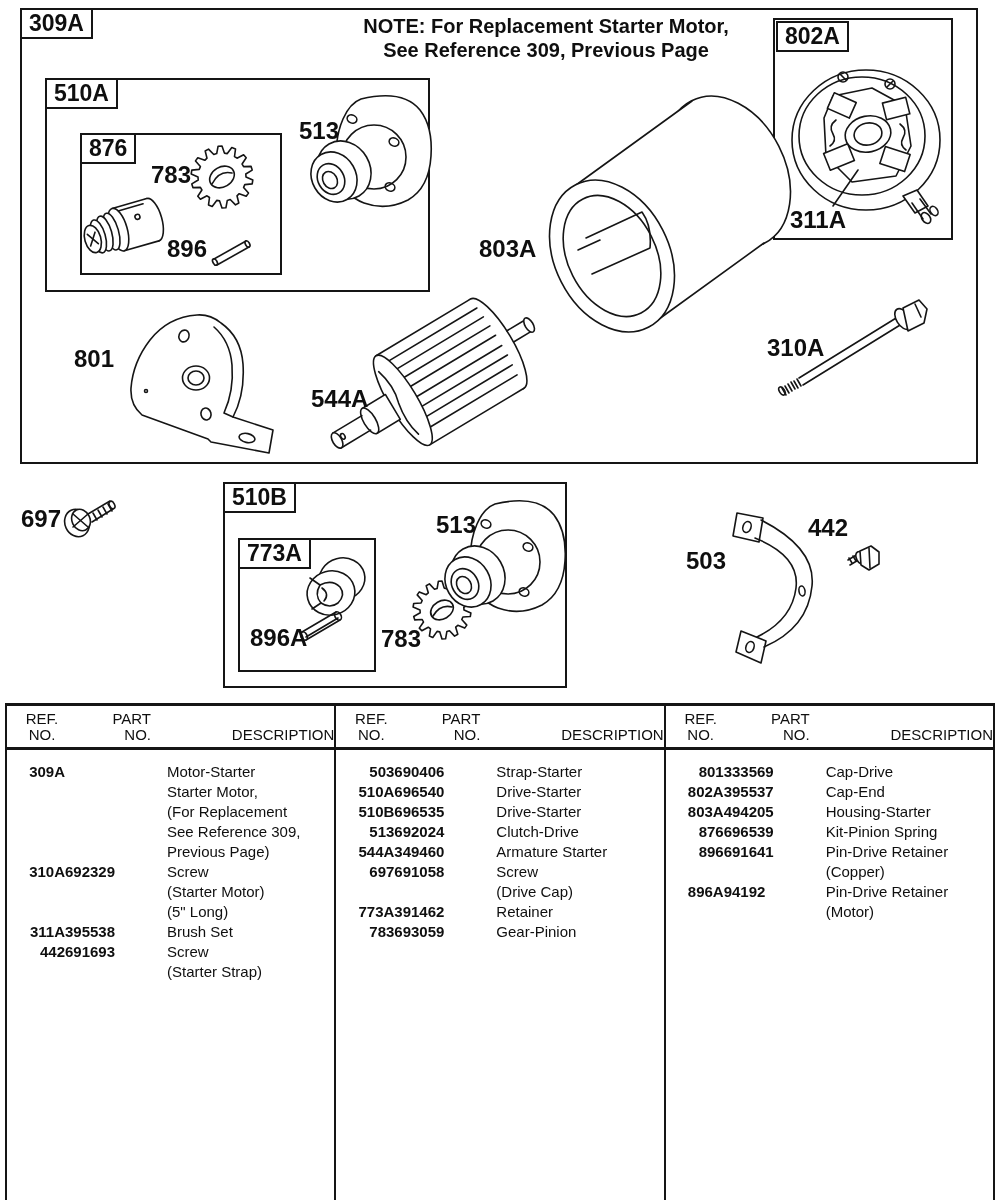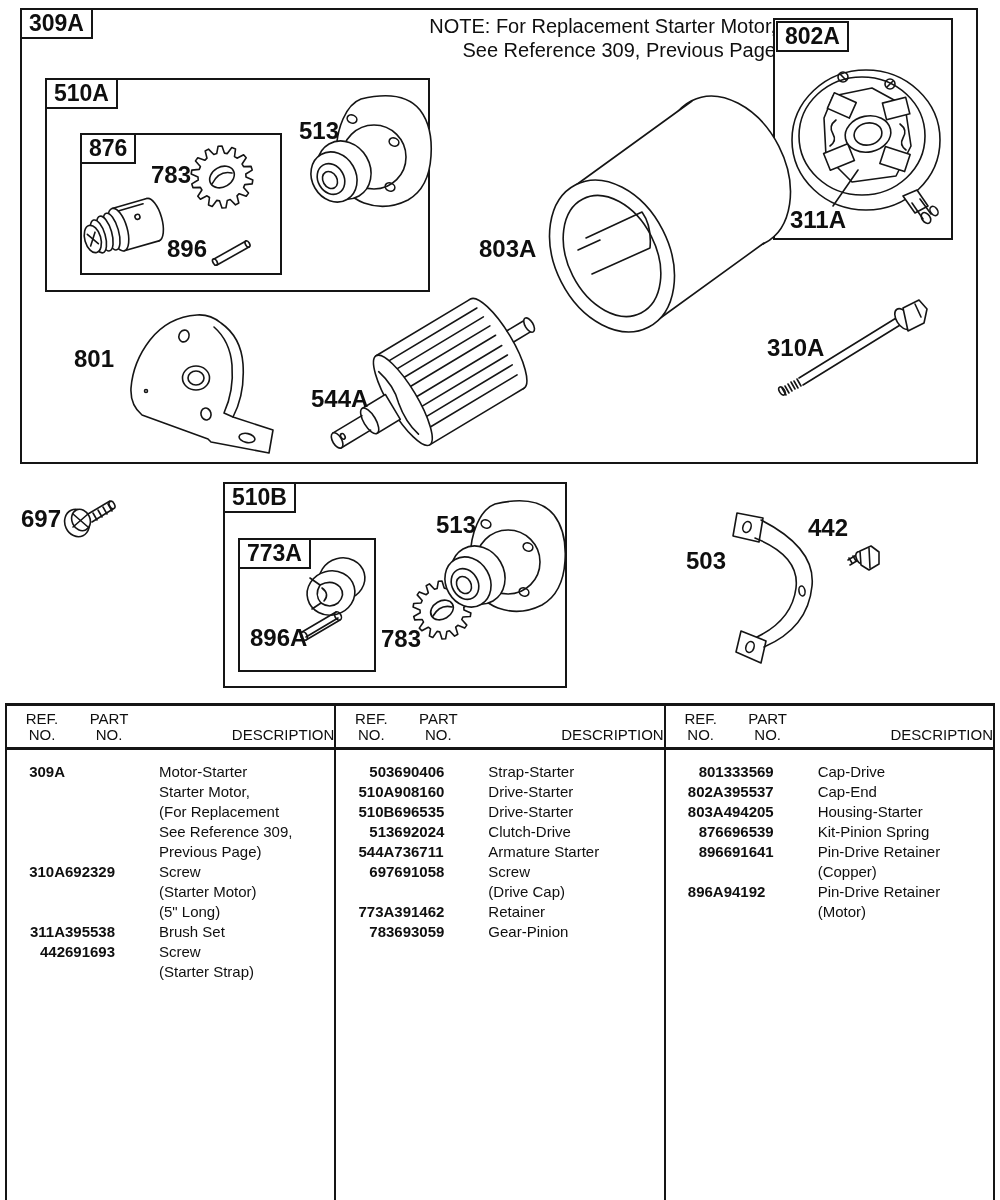--- a/index.html
+++ b/index.html
@@ -6,37 +6,37 @@
   html,body{width:1000px;height:1200px}
   body{position:relative;background:#fff;color:#0f0f0f;font-family:"Liberation Sans",sans-serif;overflow:hidden}
   .box{position:absolute;border:2px solid #151515;background:transparent;z-index:1}
   svg.art{position:absolute;left:0;top:0;z-index:2;pointer-events:none}
   svg.art *{stroke:#151515;stroke-width:1.6;fill:none;stroke-linecap:round;stroke-linejoin:round}
   svg.art .f{fill:#ffffff}
   svg.art .nf{stroke:none;fill:#ffffff}
   .lblbox{position:absolute;z-index:3;border:2px solid #151515;background:#fff;font-weight:bold;
           font-size:23px;line-height:25px;padding:1px 7px;white-space:nowrap}
   .plabel{position:absolute;z-index:3;font-weight:bold;font-size:24px;line-height:24px;white-space:nowrap}
-  .note{position:absolute;z-index:3;left:356px;top:14px;width:420px;text-align:right;
-        font-weight:normal;font-size:20px;line-height:24px}
+  .note{position:absolute;z-index:3;left:336px;top:14px;width:420px;text-align:center;
+        font-weight:bold;font-size:20px;line-height:24px}
   
   .ptable{position:absolute;z-index:1;left:5px;top:703px;width:990px;height:497px;
           border:2px solid #151515;border-top-width:3px;border-bottom:none;display:flex}
   .tsection{flex:1;display:flex;flex-direction:column}
   .tsection + .tsection{border-left:2px solid #151515}
   .thead{height:44px;border-bottom:3px solid #151515;display:flex;align-items:flex-start;
          padding:5px 0 0 10px;font-size:15px;line-height:16px}
   .h-ref{width:50px;text-align:center}
-  .h-part{width:84px;text-align:center}
+  .h-part{width:84px;text-align:right}
   .h-desc{flex:1;text-align:right;margin-top:16px}
   .tbody{padding-top:12px;font-size:15px}
   .trow{display:flex;padding-left:8px;line-height:20px}
   .tref{width:50px;text-align:right;font-weight:bold}
   .tpart{width:84px;font-weight:bold}
-  .tdesc{margin-left:10px;white-space:pre}
+  .tdesc{margin-left:18px;white-space:pre}
 </style>
 </head>
 <body>
 
 <div class="box" style="left:20px;top:8px;width:958px;height:456px"></div>
 <div class="box" style="left:45px;top:78px;width:385px;height:214px"></div>
 <div class="box" style="left:80px;top:133px;width:202px;height:142px"></div>
 <div class="box" style="left:773px;top:18px;width:180px;height:222px"></div>
 <div class="box" style="left:223px;top:482px;width:344px;height:206px"></div>
 <div class="box" style="left:238px;top:538px;width:138px;height:134px"></div>
@@ -343,36 +343,36 @@
       <div class="h-desc">DESCRIPTION</div>
     </div>
     <div class="tbody">
         <div class="trow">
           <span class="tref">503</span>
           <span class="tpart">690406</span>
           <span class="tdesc">Strap-Starter</span>
         </div>
         <div class="trow">
           <span class="tref">510A</span>
-          <span class="tpart">908160</span>
+          <span class="tpart">696540</span>
           <span class="tdesc">Drive-Starter</span>
         </div>
         <div class="trow">
           <span class="tref">510B</span>
           <span class="tpart">696535</span>
           <span class="tdesc">Drive-Starter</span>
         </div>
         <div class="trow">
           <span class="tref">513</span>
           <span class="tpart">692024</span>
           <span class="tdesc">Clutch-Drive</span>
         </div>
         <div class="trow">
           <span class="tref">544A</span>
-          <span class="tpart">736711</span>
+          <span class="tpart">349460</span>
           <span class="tdesc">Armature Starter</span>
         </div>
         <div class="trow">
           <span class="tref">697</span>
           <span class="tpart">691058</span>
           <span class="tdesc">Screw</span>
         </div>
         <div class="trow">
           <span class="tref"></span>
           <span class="tpart"></span>

